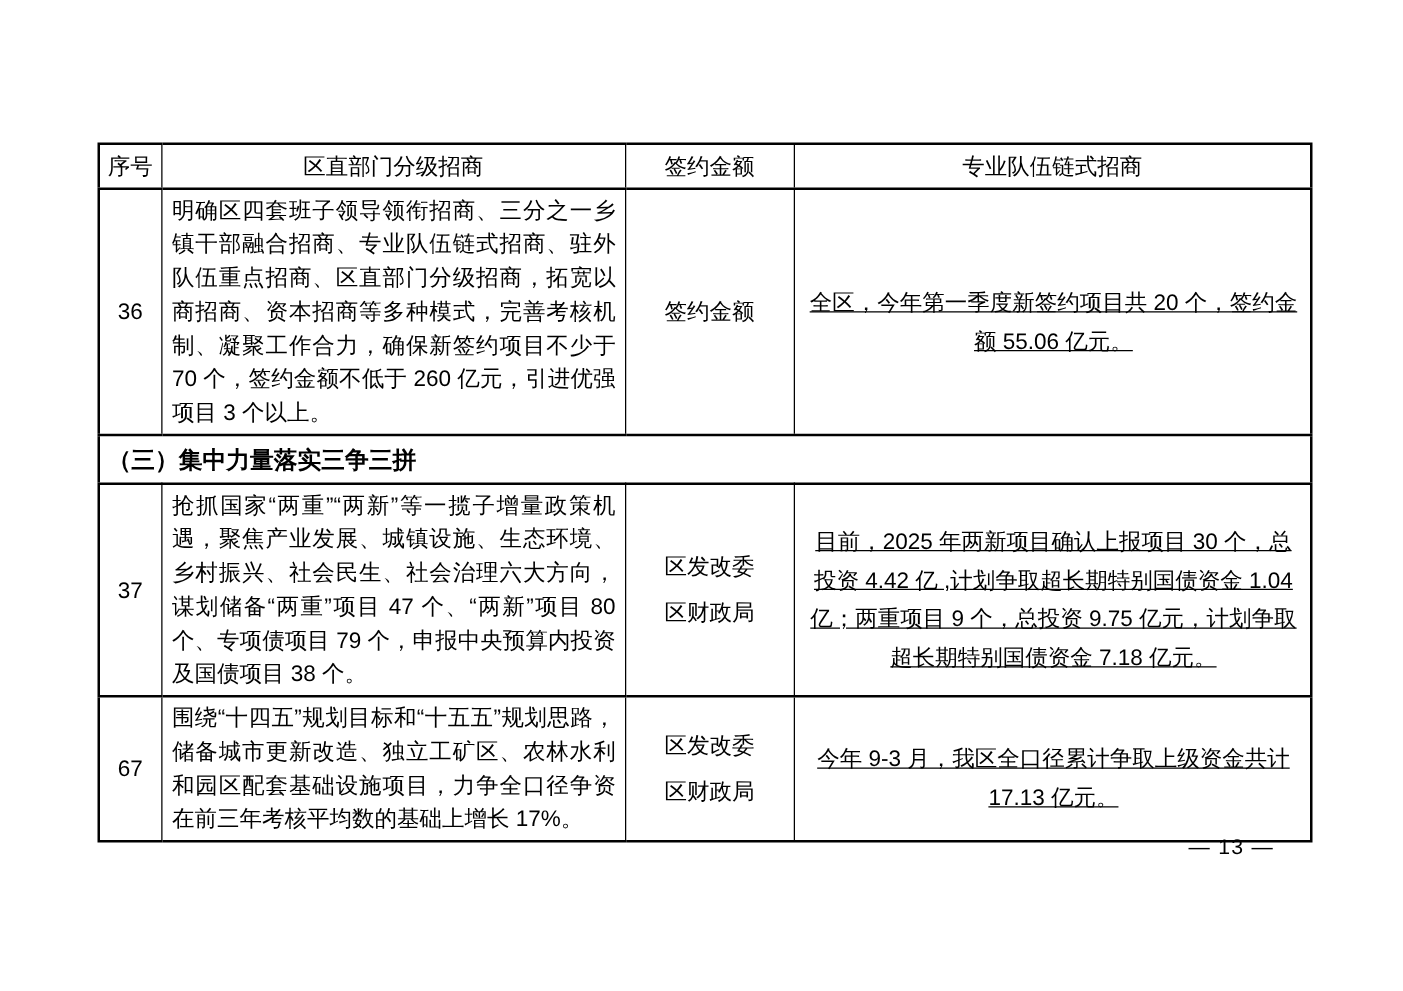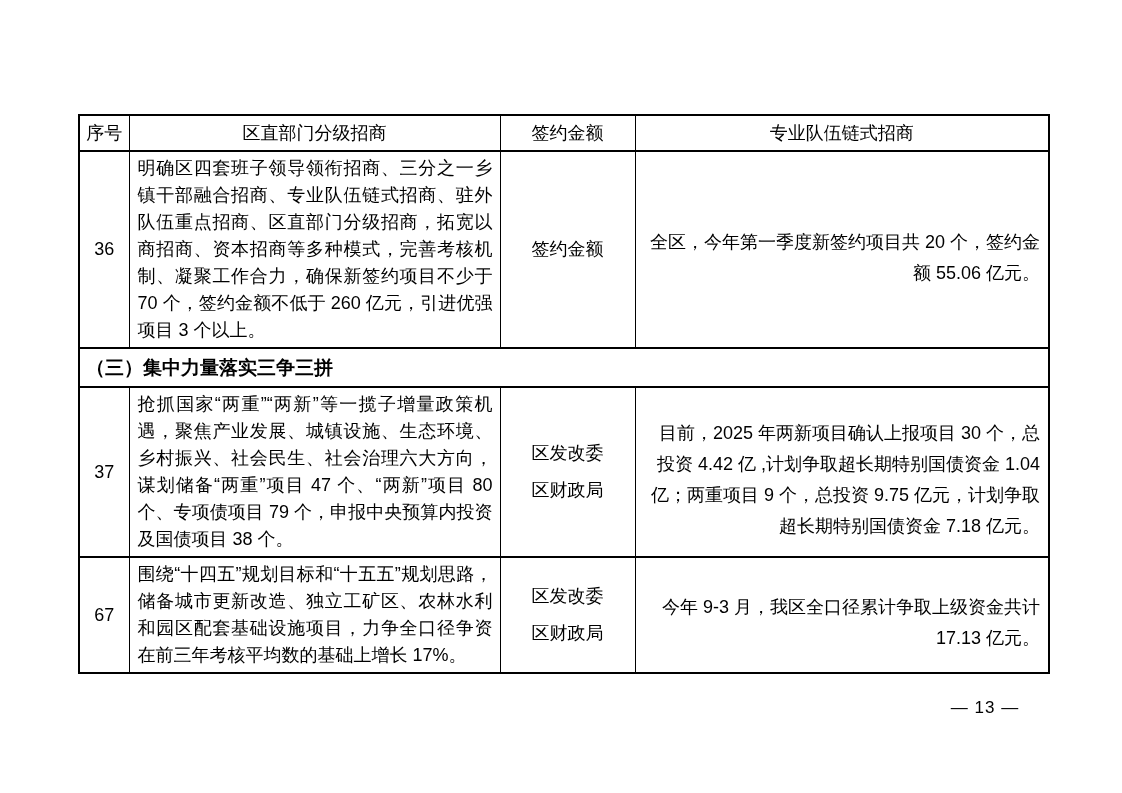--- a/index.html
+++ b/index.html
@@ -56,41 +56,42 @@
     padding: 3px 7px 3px 8px;
   }
   .unit-cell {
     text-align: center;
     vertical-align: middle;
     line-height: 37px;
     white-space: pre-line;
     padding: 0 4px;
   }
   .progress-cell {
-    text-align: right;
+    text-align: center;
     vertical-align: middle;
     line-height: 31px;
     padding: 20px 8px 4px 10px;
+    text-decoration: underline;
   }
   tr.row-36 { height: 195px; }
   tr.row-37 { height: 162px; }
   tr.row-38 { height: 106px; }
   tr.section-row td {
     height: 39px;
     font-weight: bold;
     font-size: 19px;
     text-align: left;
     vertical-align: middle;
     padding: 0 0 0 6px;
     margin-top: 36px;
   }
   .footer-pagenum {
     position: absolute;
     left: 930px;
-    top: 698px;
+    top: 668px;
     width: 110px;
     text-align: center;
     font-size: 17px;
     color: #000;
     letter-spacing: 1px;
   }
 </style>
 </head>
 <body>
 

